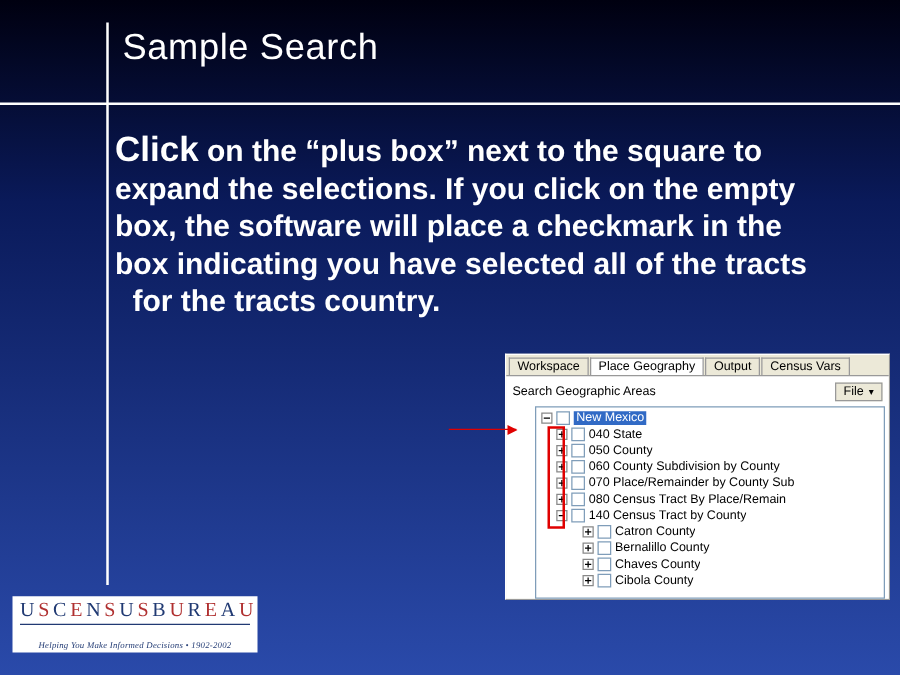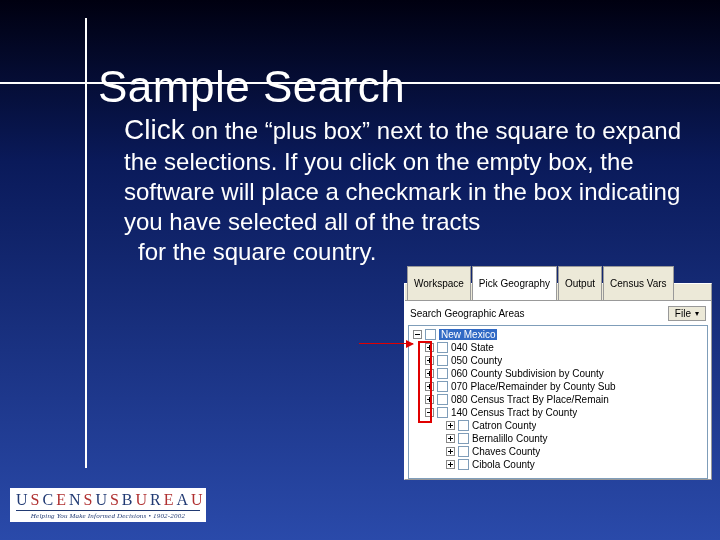--- a/index.html
+++ b/index.html
@@ -32,34 +32,32 @@
     left: 0;
     top: 82px;
     width: 720px;
     height: 0;
     border-top: 2px solid #fff;
   }
   .title {
     position: absolute;
     left: 98px;
     top: 22px;
-    font-size: 44px;
+    font-size: 29px;
     font-weight: 400;
     letter-spacing: 0.5px;
-    margin-top: 40px;
   }
   .body {
     position: absolute;
     left: 92px;
-    top: 112px;
+    top: 102px;
     width: 560px;
     font-size: 24px;
     line-height: 1.25;
-    font-weight: 400;
-    margin-left: 32px;
+    font-weight: 700;
   }
   .body .lead {
     font-size: 28px;
   }
   .body .indent {
     margin-left: 14px;
     display: block;
   }
 
   
@@ -78,21 +76,21 @@
   }
   .tabs {
     display: flex;
     height: 16px;
     align-items: flex-end;
     padding-left: 2px;
     gap: 0;
     background: #ece9d8;
   }
   .tab {
-    padding: 11px 6px;
+    padding: 1px 6px;
     border: 1px solid #999;
     border-bottom: none;
     background: #ece9d8;
     margin-right: 1px;
     white-space: nowrap;
   }
   .tab.active {
     background: #fff;
   }
   .panel {
@@ -123,20 +121,21 @@
   .file-btn .caret {
     font-size: 8px;
   }
   .tree {
     border: 1px solid #7f9db9;
     background: #fff;
     padding: 2px 12px 0 2px;
     height: 150px;
     overflow: hidden;
     position: relative;
+    margin-left: 20px;
   }
   .tree-row {
     display: flex;
     align-items: center;
     height: 13px;
     gap: 3px;
     padding-left: 2px;
   }
   .plusbox, .minusbox {
     width: 9px;
@@ -224,43 +223,43 @@
     letter-spacing: 3px;
     font-size: 16px;
     color: #213a73;
   }
   .logo-main .alt { color: #b03030; }
   .logo-sub {
     font-size: 7px;
     color: #213a73;
     border-top: 1px solid #213a73;
     margin-top: 1px;
-    padding-top: 1px;
+    padding-top: 12px;
     font-style: italic;
     letter-spacing: 0.2px;
   }
 </style>
 </head>
 <body>
 
 <div class="slide">
   <div class="vline"></div>
   <div class="hline"></div>
 
   <div class="title">Sample Search</div>
 
   <div class="body">
     <span class="lead">Click</span><span> on the “plus box” next to the square to expand the selections.  If you click on the empty box, the software will place a checkmark in the box indicating you have selected all of the tracts</span>
-    <span class="indent">for the square country.</span>
+    <span class="indent">for the tracts country.</span>
   </div>
 
   <div class="shot">
     <div class="tabs">
       <div class="tab">Workspace</div>
-      <div class="tab active">Pick Geography</div>
+      <div class="tab active">Place Geography</div>
       <div class="tab">Output</div>
       <div class="tab">Census Vars</div>
     </div>
     <div class="panel">
       <div class="panel-row">
         <span class="panel-label">Search Geographic Areas</span>
         <div class="file-btn">
           <span>File</span>
           <span class="caret">▾</span>
         </div>

